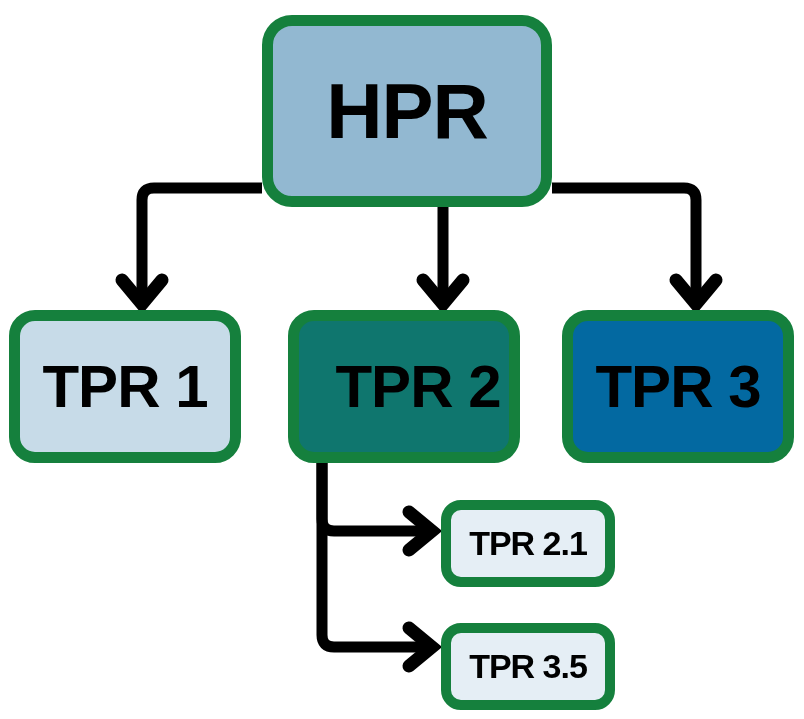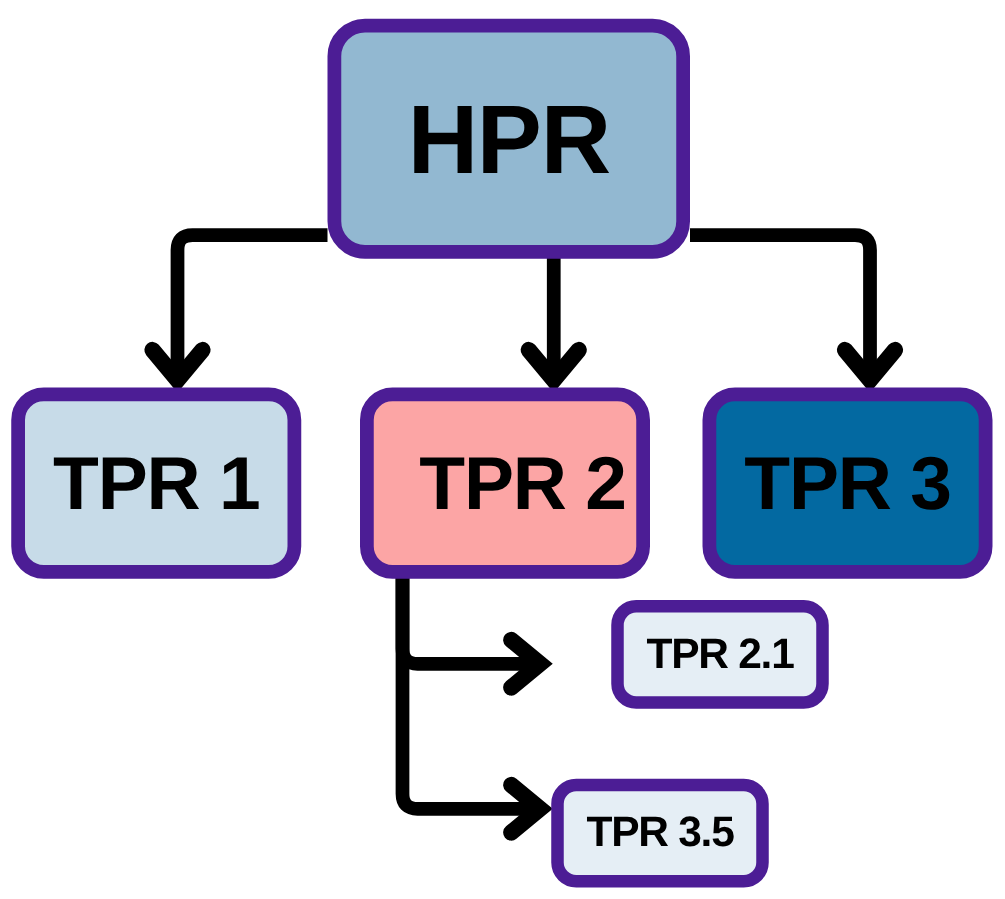--- a/index.html
+++ b/index.html
@@ -21,21 +21,21 @@
   .edges-layer {
     position: absolute;
     left: 0;
     top: 0;
     width: 804px;
     height: 719px;
   }
   .node {
     position: absolute;
     box-sizing: border-box;
-    border: 11px solid #4c1d95;
+    border: 11px solid #15803d;
     display: flex;
     align-items: center;
     justify-content: center;
     font-weight: 700;
     color: #000000;
     letter-spacing: -1px;
     white-space: nowrap;
   }
   .node-root {
     left: 262px;
@@ -56,21 +56,21 @@
   .node-tpr2 { left: 288px; }
   .node-tpr3 { left: 562px; }
   .node-leaf {
     left: 441px;
     width: 174px;
     height: 87px;
     border-width: 10px;
     border-radius: 20px;
     font-size: 34px;
   }
-  .node-tpr21 { top: 480px; margin-left: 48px; }
+  .node-tpr21 { top: 500px; }
   .node-tpr22 { top: 623px; }
   .edge-path {
     fill: none;
     stroke-width: 11;
     stroke-linecap: butt;
   }
   .edge-head {
     fill: none;
     stroke-width: 13;
     stroke-linecap: round;
@@ -111,21 +111,21 @@
   </svg>
 
   <div class="node node-root" style="background-color: rgb(146, 184, 209);">
     <span>HPR</span>
   </div>
 
   <div class="node node-child node-tpr1" style="background-color: rgb(199, 219, 232);">
     <span>TPR 1</span>
   </div>
 
-  <div class="node node-child node-tpr2" style="background-color: #fca5a5; padding-left: 28px;">
+  <div class="node node-child node-tpr2" style="background-color: #0f766e; padding-left: 28px;">
     <span>TPR 2</span>
   </div>
 
   <div class="node node-child node-tpr3" style="background-color: #0369a1;">
     <span>TPR 3</span>
   </div>
 
   <div class="node node-leaf node-tpr21" style="background-color: rgb(229, 238, 245);">
     <span>TPR 2.1</span>
   </div>

